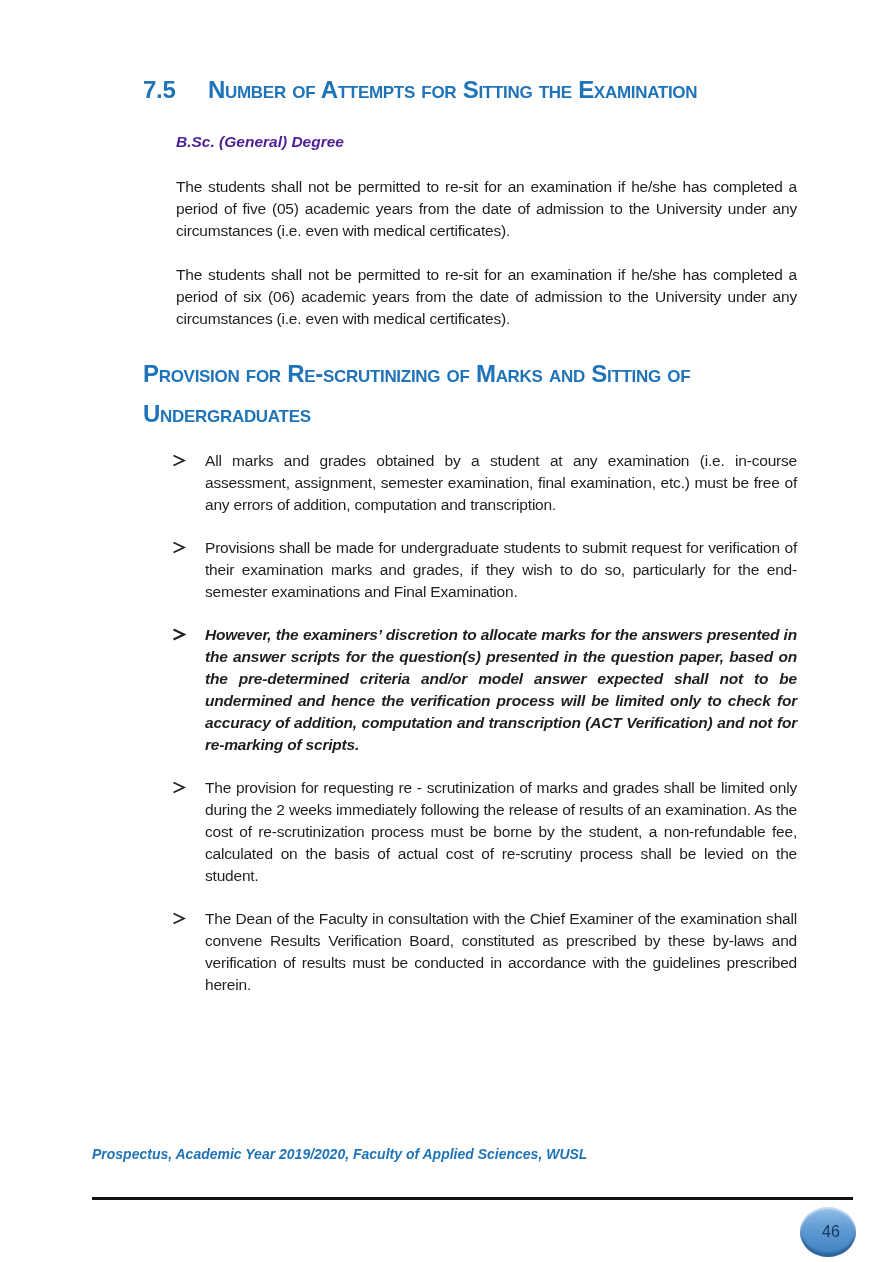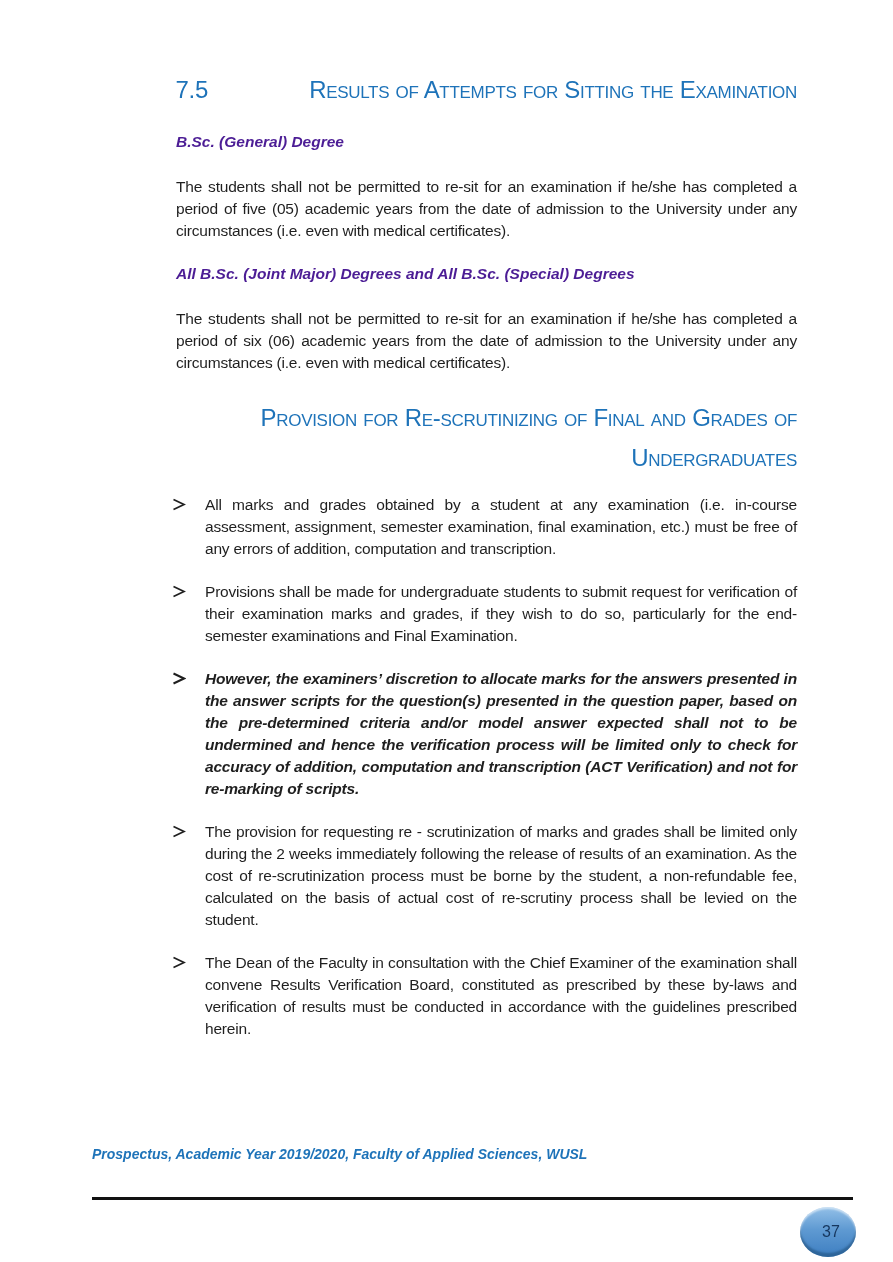--- a/index.html
+++ b/index.html
@@ -15,25 +15,24 @@
     overflow: hidden;
   }
   .content { padding-top: 70px; }
 
   
   .sec-heading {
     display: flex;
     margin-left: 143px;
     width: 654px;
     color: #1e73b9;
-    font-weight: 400;
+    font-weight: 700;
     font-size: 24px;
     line-height: 40px;
     letter-spacing: -0.3px;
-    text-align: right;
   }
   .sec-heading .sec-num { width: 65px; flex: 0 0 65px; }
   .sec-heading .sec-title { flex: 1; font-variant: small-caps; }
   #heading-75 { margin-bottom: 22px; }
   #heading-76 { margin-bottom: 16px; }
 
   
   .body-para {
     margin-left: 176px;
     width: 621px;
@@ -123,34 +122,33 @@
   }
 </style>
 </head>
 <body>
 
 <div class="page">
   <div class="content">
 
     <div class="sec-heading" id="heading-75">
       <span class="sec-num">7.5</span>
-      <span class="sec-title">Results of Attempts for Sitting the Examination</span>
+      <span class="sec-title">Number of Attempts for Sitting the Examination</span>
     </div>
 
 
     <h3 class="sub-heading">B.Sc. (General) Degree</h3>
 
     <p class="body-para">The students shall not be permitted to re-sit for an examination if he/she has completed a period of five (05) academic years from the date of admission to the University under any circumstances (i.e. even with medical certificates).</p>
 
-    <h3 class="sub-heading">All B.Sc. (Joint Major) Degrees and All B.Sc. (Special) Degrees</h3>
 
     <p class="body-para" style="margin-bottom: 24px;">The students shall not be permitted to re-sit for an examination if he/she has completed a period of six (06) academic years from the date of admission to the University under any circumstances (i.e. even with medical certificates).</p>
 
     <div class="sec-heading" id="heading-76">
-      <span class="sec-title">Provision for Re-scrutinizing of Final and Grades of Undergraduates</span>
+      <span class="sec-title">Provision for Re-scrutinizing of Marks and Sitting of Undergraduates</span>
     </div>
 
 
     <ul class="bullet-list">
       <li class="bullet-item">
         <svg class="bullet-marker" viewBox="0 0 14 13">
             <path d="M1.5 1.5 L12 6.5 L1.5 11.5" fill="none" stroke="#1f1f1f" stroke-width="1.7" stroke-linejoin="miter"></path>
           </svg>
         <span>All marks and grades obtained by a student at any examination (i.e. in-course assessment, assignment, semester examination, final examination, etc.) must be free of any errors of addition, computation and transcription.</span>
       </li>
@@ -177,15 +175,15 @@
             <path d="M1.5 1.5 L12 6.5 L1.5 11.5" fill="none" stroke="#1f1f1f" stroke-width="1.7" stroke-linejoin="miter"></path>
           </svg>
         <span>The Dean of the Faculty in consultation with the Chief Examiner of the examination shall convene Results Verification Board, constituted as prescribed by these by-laws and verification of results must be conducted in accordance with the guidelines prescribed herein.</span>
       </li>
     </ul>
   </div>
 
   <div class="footer-rule"></div>
   <div class="footer-text">Prospectus, Academic Year 2019/2020, Faculty of Applied Sciences, WUSL</div>
   <div class="page-badge">
-    <span>37</span>
+    <span>46</span>
   </div>
 </div>
 
 </body></html>

